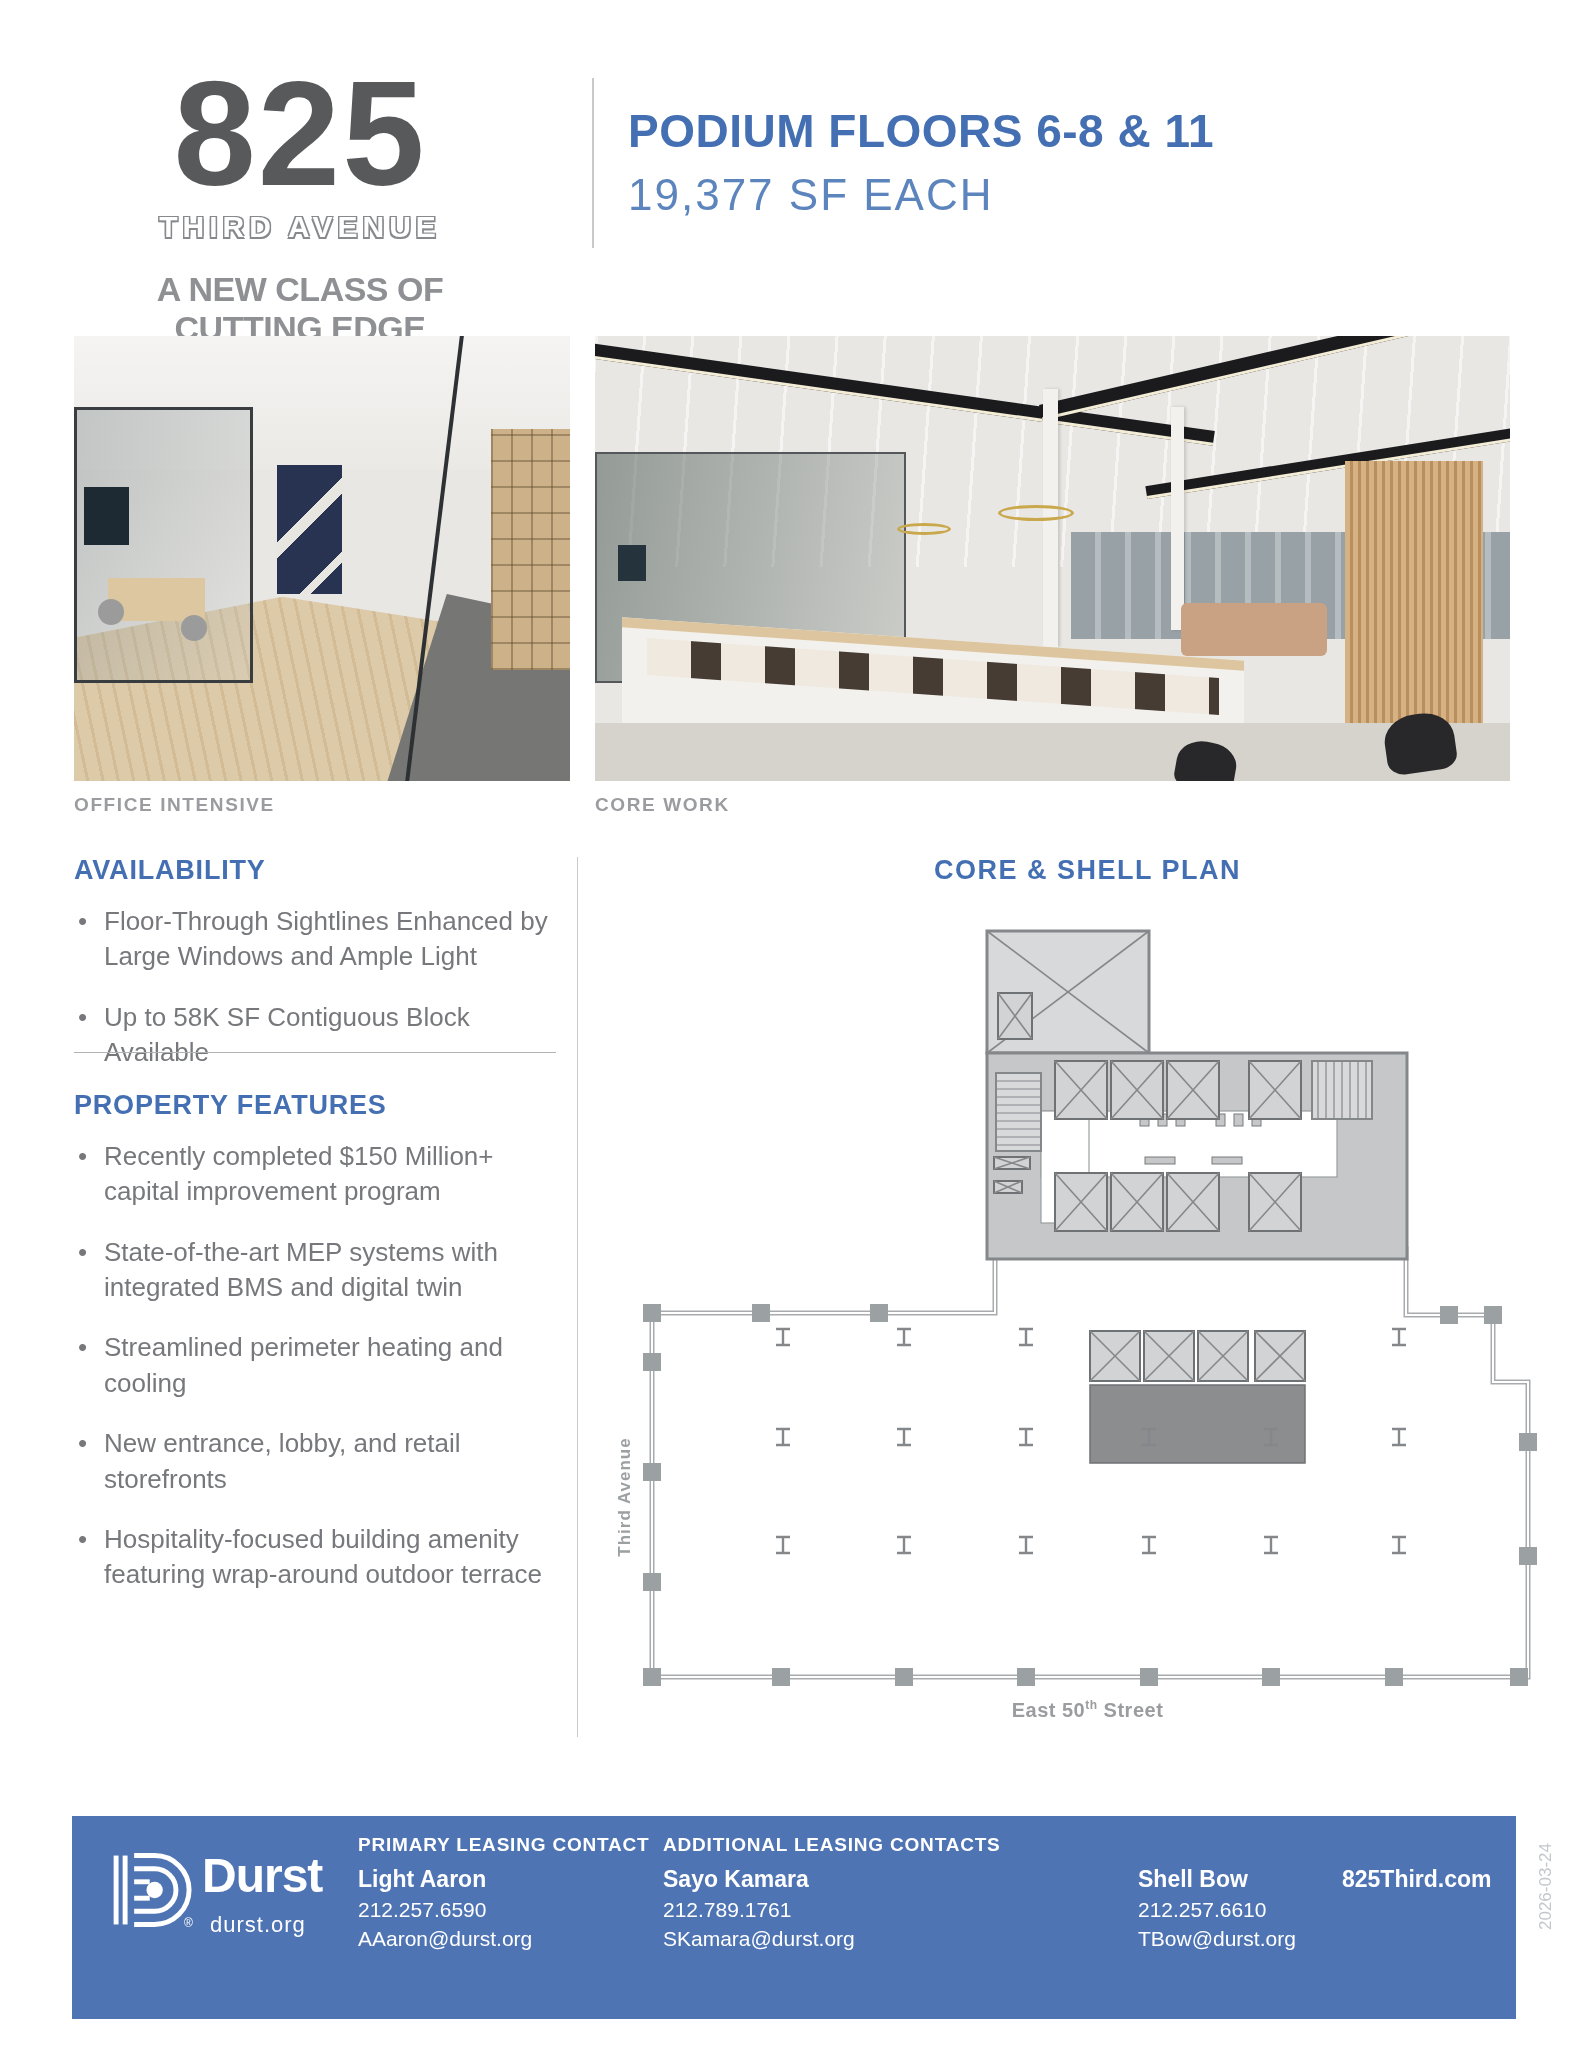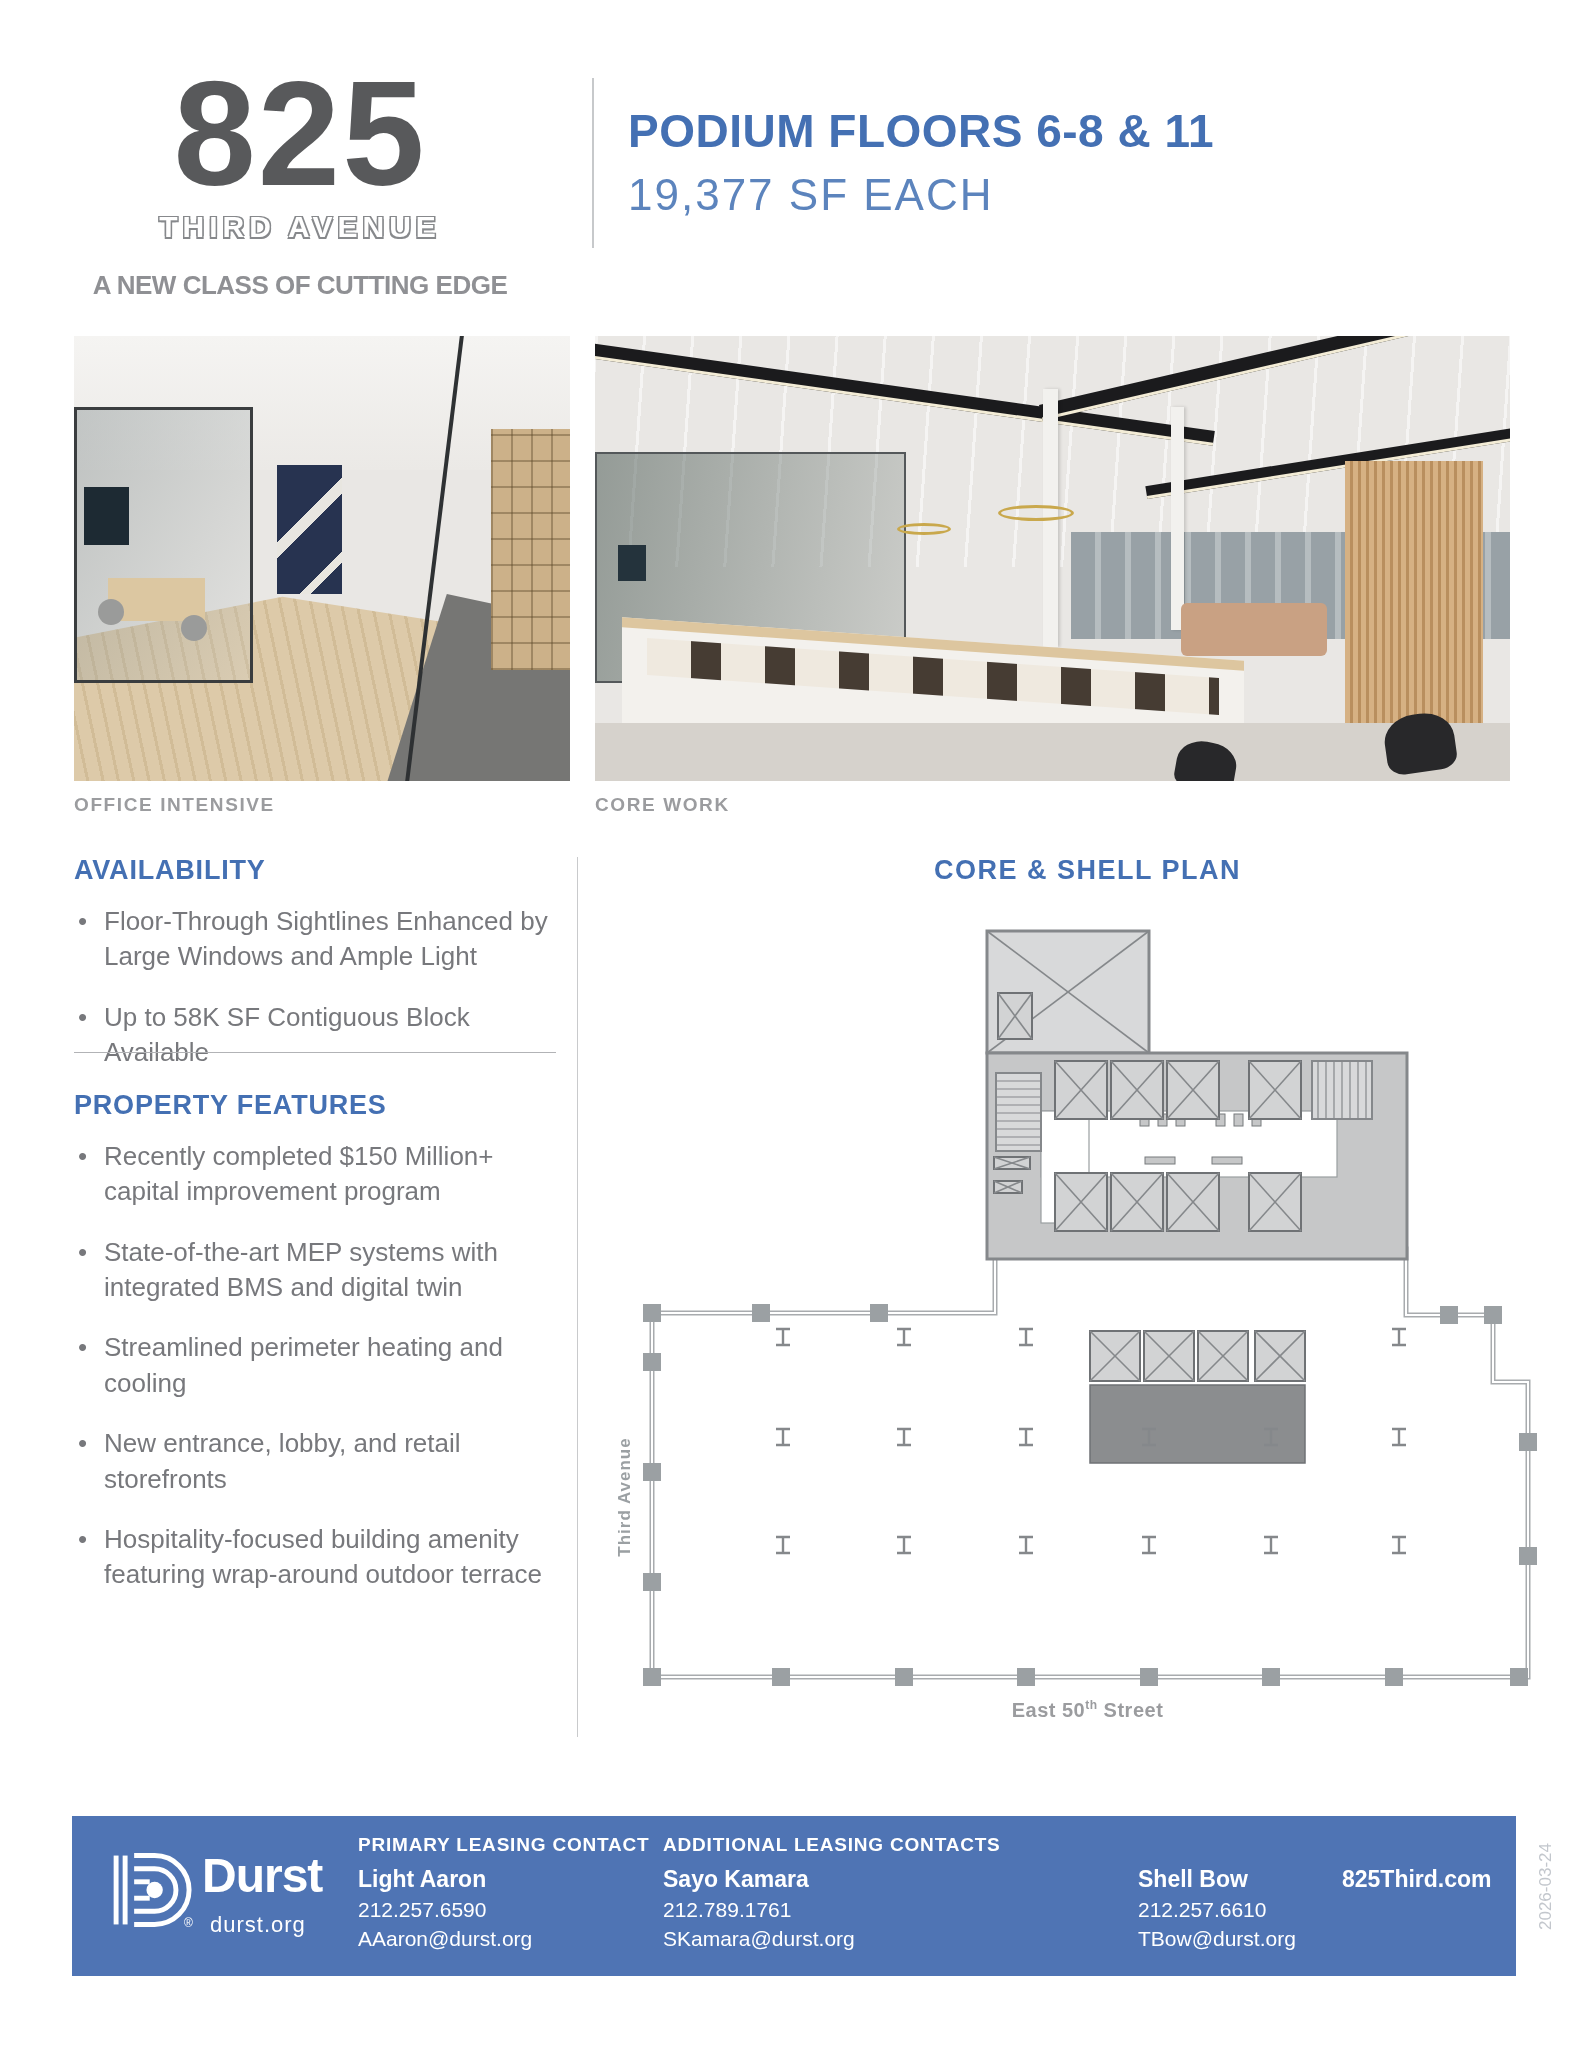--- a/index.html
+++ b/index.html
@@ -4,21 +4,21 @@
 <style>
   * { margin:0; padding:0; box-sizing:border-box; }
   body { background:#ffffff; font-family:"Liberation Sans", sans-serif; }
   .page { position:relative; width:1583px; height:2048px; background:#fff; overflow:hidden; }
 
   
   .logo-block { position:absolute; left:90px; top:60px; width:420px; text-align:center; }
   .logo-number { font-size:148px; line-height:1; font-weight:800; color:#58595b; letter-spacing:2px; }
   .logo-sub { margin-top:2px; font-size:30px; font-weight:700; letter-spacing:5px; color:#ffffff;
               text-shadow:-1.5px -1.5px 0 #87898c, 1.5px -1.5px 0 #87898c, -1.5px 1.5px 0 #87898c, 1.5px 1.5px 0 #87898c; }
-  .logo-tagline { margin-top:26px; font-size:26px; font-weight:700; letter-spacing:-0.5px; color:#8f9094; }
+  .logo-tagline { margin-top:26px; font-size:34px; font-weight:700; letter-spacing:-0.5px; color:#8f9094; }
   .header-rule { position:absolute; left:592px; top:78px; width:2px; height:170px; background:#c7c9cb; }
   .doc-title { position:absolute; left:628px; top:104px; font-size:46px; font-weight:700; color:#4470b3; letter-spacing:0.5px; }
   .doc-subtitle { position:absolute; left:628px; top:170px; font-size:44px; font-weight:400; color:#5c84bd; letter-spacing:2px; }
 
   
   .photo { position:absolute; top:336px; height:445px; overflow:hidden; background:#e9e7e4; }
   .photo-left { left:74px; width:496px; }
   .photo-right { left:595px; width:915px; }
   .photo .abs { position:absolute; }
 
@@ -90,21 +90,21 @@
 
   
   .plan-heading { position:absolute; left:600px; top:855px; width:975px; text-align:center;
                   font-size:27px; font-weight:700; color:#4470b3; letter-spacing:1.5px; }
   .plan-svg { position:absolute; left:600px; top:905px; width:975px; height:790px; }
   .street-bottom { position:absolute; left:600px; top:1698px; width:975px; text-align:center;
                    font-size:20px; font-weight:600; color:#9b9c9f; letter-spacing:0.5px; }
   .street-bottom sup { font-size:12px; }
 
   
-  .footer { position:absolute; left:72px; top:1816px; width:1444px; height:160px; background:#4f74b4; color:#fff; }
+  .footer { position:absolute; left:72px; top:1816px; width:1444px; height:203px; background:#4f74b4; color:#fff; }
   .durst-logo { position:absolute; left:40px; top:30px; }
   .durst-word { position:absolute; left:130px; top:32px; font-size:48px; font-weight:700; letter-spacing:-1px; }
   .durst-reg { position:absolute; left:112px; top:100px; font-size:12px; }
   .durst-site { position:absolute; left:138px; top:96px; font-size:22px; font-weight:400; letter-spacing:1px; }
   .f-heading { font-size:19px; font-weight:700; letter-spacing:0.8px; }
   .f-name { font-size:23px; font-weight:700; margin-top:10px; }
   .f-line { font-size:21px; font-weight:400; margin-top:5px; }
   .f-primary { position:absolute; left:286px; top:18px; }
   .f-additional-heading { position:absolute; left:591px; top:18px; }
   .f-contact-1 { position:absolute; left:591px; top:40px; }

